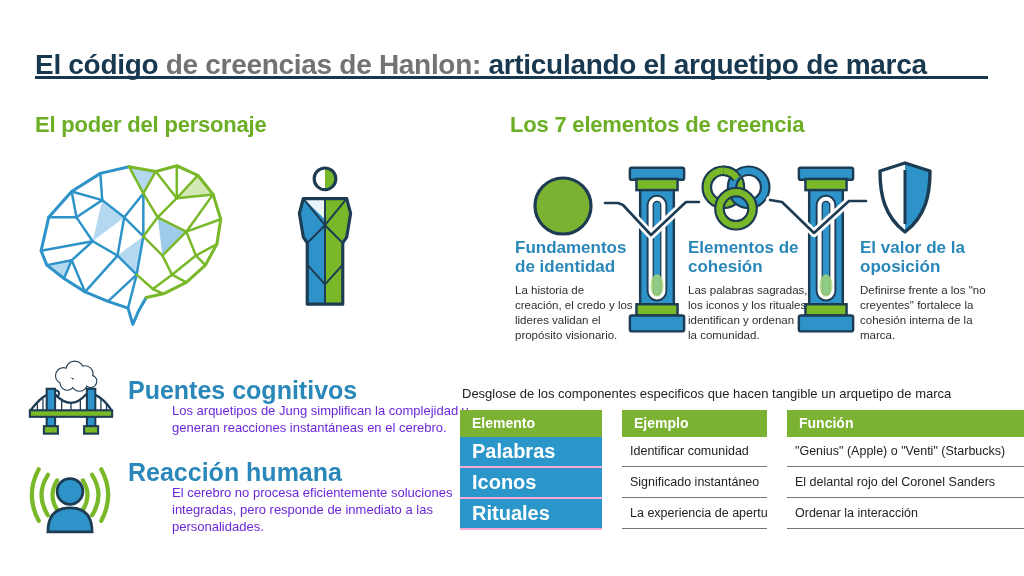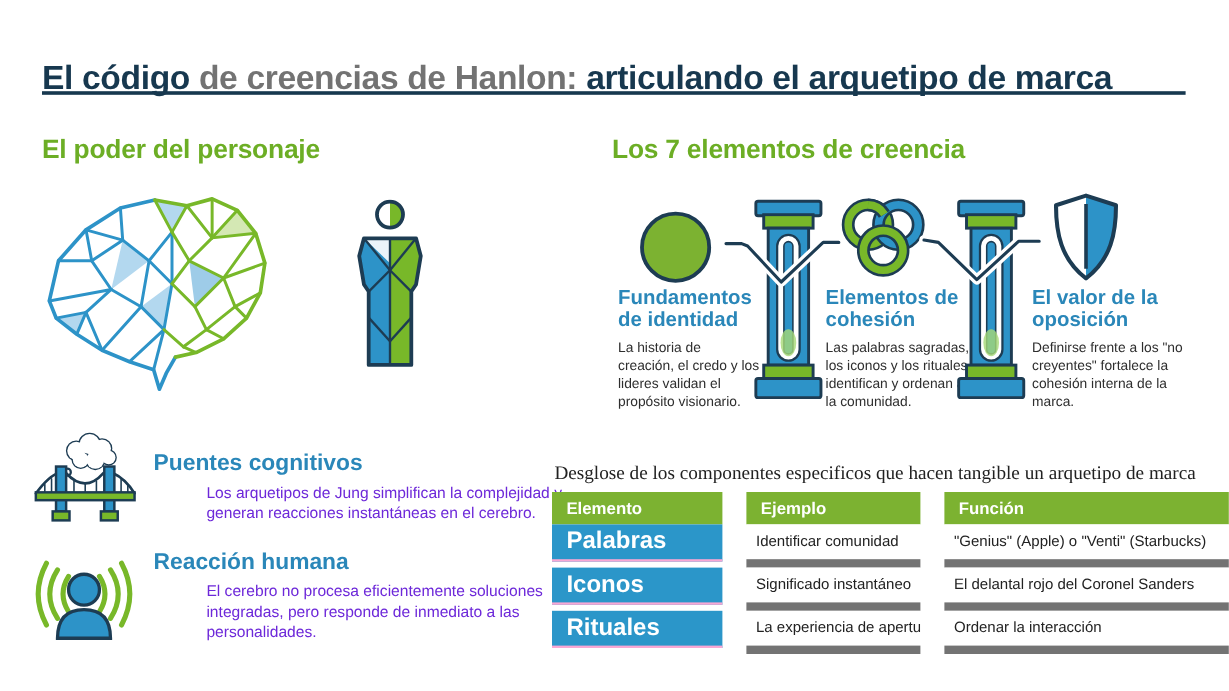--- a/index.html
+++ b/index.html
@@ -16,44 +16,44 @@
     white-space:pre-wrap;
   }
   .title .navy{color:#17384f;}
   .title .accent{color:#737373;}
   .title-rule{left:35px;top:76px;width:953px;height:3px;background:#17384f;}
   
   .section-h{font-size:22px;font-weight:bold;color:#6cae25;letter-spacing:-0.2px;}
   .left-h{left:35px;top:112px;width:420px;}
   .right-h{left:510px;top:112px;width:480px;}
   
-  .feature-h{font-size:19px;font-weight:bold;color:#2a87b9;}
+  .feature-h{font-size:25px;font-weight:bold;color:#2a87b9;}
   .feature-b{font-size:13px;line-height:1.32;color:#6d28d9;margin-left:44px;}
   
   .elem-h{font-size:17px;font-weight:bold;color:#2a87b9;line-height:1.12;}
   .elem-b{font-size:11.5px;line-height:1.3;color:#2e2e2e;}
   
-  .table-intro{left:462px;top:386px;width:556px;font-size:16px;color:#222;font-family:Liberation Serif, serif;}
+  .table-intro{left:462px;top:386px;width:556px;font-size:13px;color:#222;}
   .belief-table{
     left:460px;top:410px;width:560px;
     display:grid;grid-template-columns:142px 145px 270px;column-gap:20px;
   }
   .belief-table .hcell{
     background:#7cb231;color:#fff;font-size:14px;font-weight:bold;
     height:27px;line-height:27px;padding-left:12px;
   }
   .belief-table .kcell{
     background:#2b96c9;color:#fff;font-size:20px;font-weight:bold;
     height:29px;line-height:29px;padding-left:12px;
     border-bottom:2px solid #f9a8d4;
   }
   .belief-table .vcell{
     background:#fff;color:#222;font-size:12.5px;
     height:29px;line-height:29px;padding-left:8px;
-    border-bottom:7px solid #737373;white-space:nowrap;overflow:hidden;
+    border-bottom:1px solid #737373;white-space:nowrap;overflow:hidden;
   }
   svg{display:block;}
 </style>
 </head>
 <body>
 
 <h1 class="abs title"><span class="navy">El código </span><span class="accent">de creencias de Hanlon:</span><span class="navy"> articulando el arquetipo de marca</span></h1>
 <div class="abs title-rule"></div>
 
 <div class="abs section-h left-h">El poder del personaje</div>

